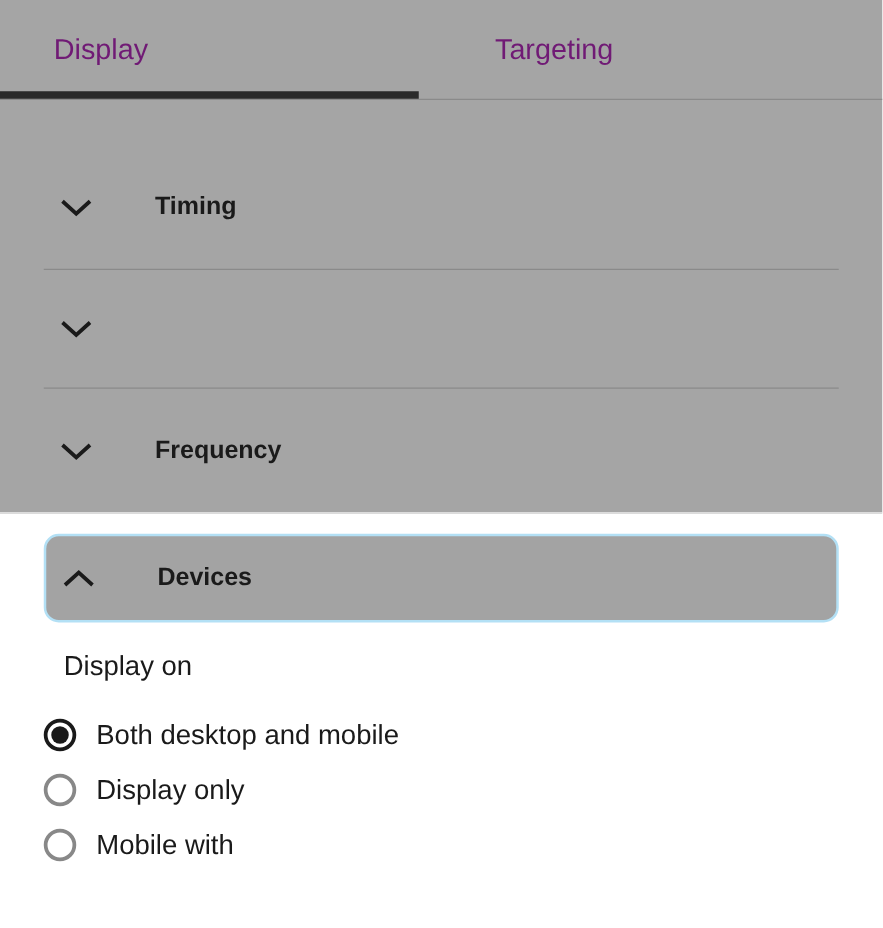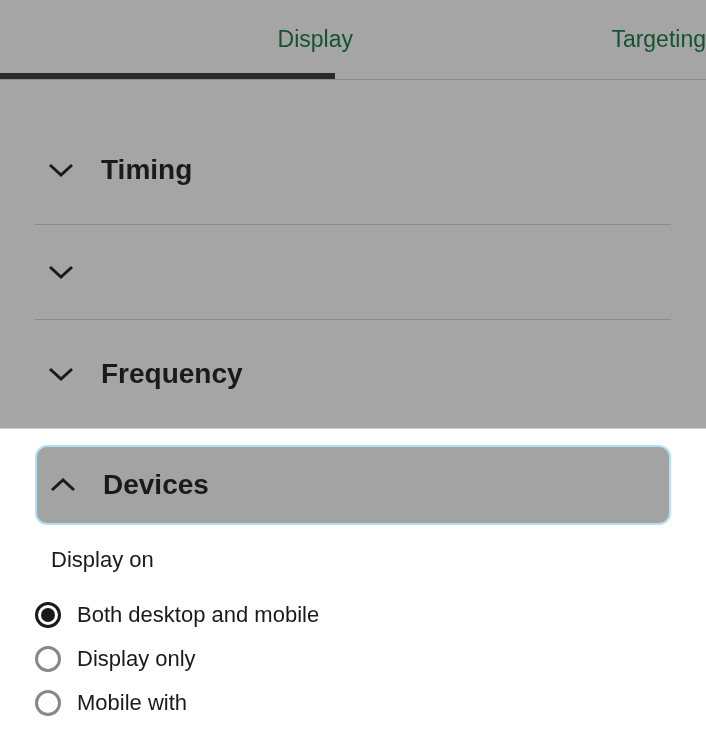--- a/index.html
+++ b/index.html
@@ -13,25 +13,25 @@
       background: #fff;
     }
     .tabs-container {
       display: flex;
       background: #a5a5a5;
       border-bottom: 1px solid #8a8a8a;
       position: relative;
     }
     .tab {
       flex: 1;
-      text-align: right;
+      text-align: left;
       padding: 26px 0;
       font-size: 23px;
       font-weight: 500;
-      color: #14532d;
+      color: #701a75;
       cursor: pointer;
       margin-left: 43px;
     }
     .tab-indicator {
       position: absolute;
       bottom: 0;
       left: 0;
       width: 47.5%;
       height: 6px;
       background: #2a2a2a;
@@ -54,23 +54,24 @@
       padding: 38px 0 38px 12px;
       cursor: pointer;
       gap: 26px;
     }
     .chevron {
       width: 28px;
       height: 18px;
       flex-shrink: 0;
     }
     .accordion-title {
-      font-size: 28px;
+      font-size: 20px;
       font-weight: 600;
       color: #1a1a1a;
+      margin-left: 23px;
     }
     .devices-wrapper {
       padding: 16px 35px 0 35px;
       background: #fff;
       border-top: 1px solid #d0d0d0;
       margin-top: 0;
     }
     .devices-header-container {
       border: 2px solid #b3e0f5;
       border-radius: 12px;

